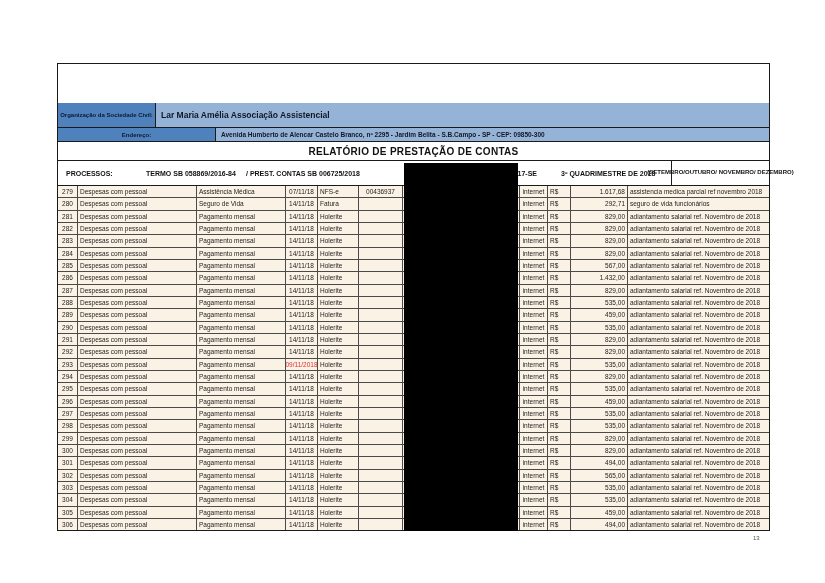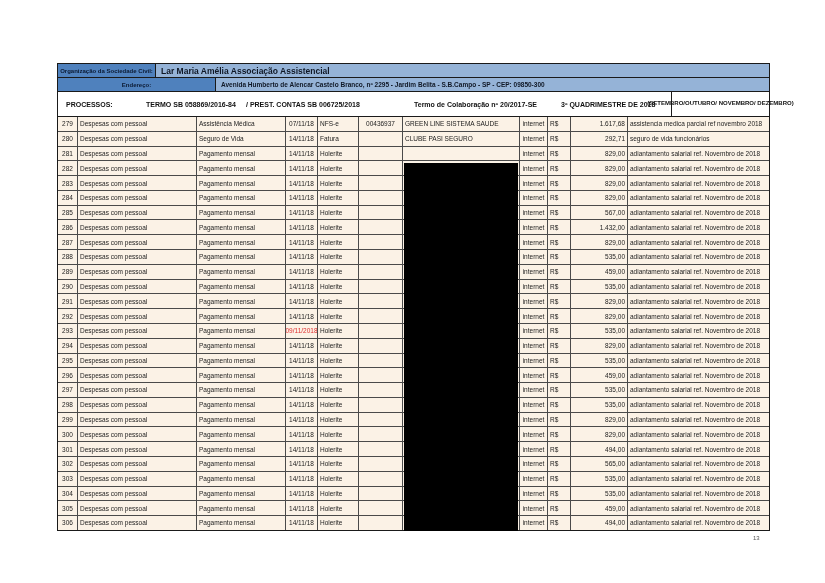--- a/index.html
+++ b/index.html
@@ -6,21 +6,21 @@
   .page {
     position:relative; width:825px; height:583px; background:#ffffff;
     font-family:"Liberation Sans", sans-serif; overflow:hidden;
   }
   .report {
     position:absolute; left:57px; top:63px; width:713px; height:468px;
     box-sizing:border-box; border:1px solid #1a1a1a; background:#fff;
     display:flex; flex-direction:column;
   }
   .hdr-row { display:flex; box-sizing:border-box; border-bottom:1px solid #1a1a1a; }
-  .hdr1 { height:14px; }
+  .hdr1 { height:25px;margin-top:39px; }
   .hdr2 { height:14px; }
   .lblcell {
     box-sizing:border-box; background:#4F81BD; border-right:1px solid #1a1a1a;
     display:flex; align-items:center; justify-content:center;
     font-size:6px; font-weight:bold; color:#0b1a33; white-space:nowrap; overflow:hidden;
   }
   .valcell {
     box-sizing:border-box; flex:1; background:#95B3D7; display:flex; align-items:center;
     font-weight:bold; color:#101826; white-space:nowrap; overflow:hidden; padding-left:5px;
   }
@@ -88,20 +88,21 @@
     <div class="hdr-row hdr1">
       <div class="lblcell">Organização da Sociedade Civil:</div>
       <div class="valcell">Lar Maria Amélia Associação Assistencial</div>
     </div>
 
     <div class="hdr-row hdr2">
       <div class="lblcell">Endereço:</div>
       <div class="valcell">Avenida Humberto de Alencar Castelo Branco, nº 2295 - Jardim Belita - S.B.Campo - SP - CEP: 09850-300</div>
     </div>
 
+    <div class="title-row">RELATÓRIO DE PRESTAÇÃO DE CONTAS</div>
 
     <div class="process-row">
       <span class="pitem p-processos">PROCESSOS:</span>
       <span class="pitem p-termo">TERMO SB 058869/2016-84</span>
       <span class="pitem p-prest">/ PREST. CONTAS SB 006725/2018</span>
       <span class="pitem p-colab">Termo de Colaboração nº 20/2017-SE</span>
       <span class="pitem p-quad">3º QUADRIMESTRE DE 2018</span>
       <span class="pitem p-months">(SETEMBRO/OUTUBRO/ NOVEMBRO/ DEZEMBRO)</span>
     </div>
 

